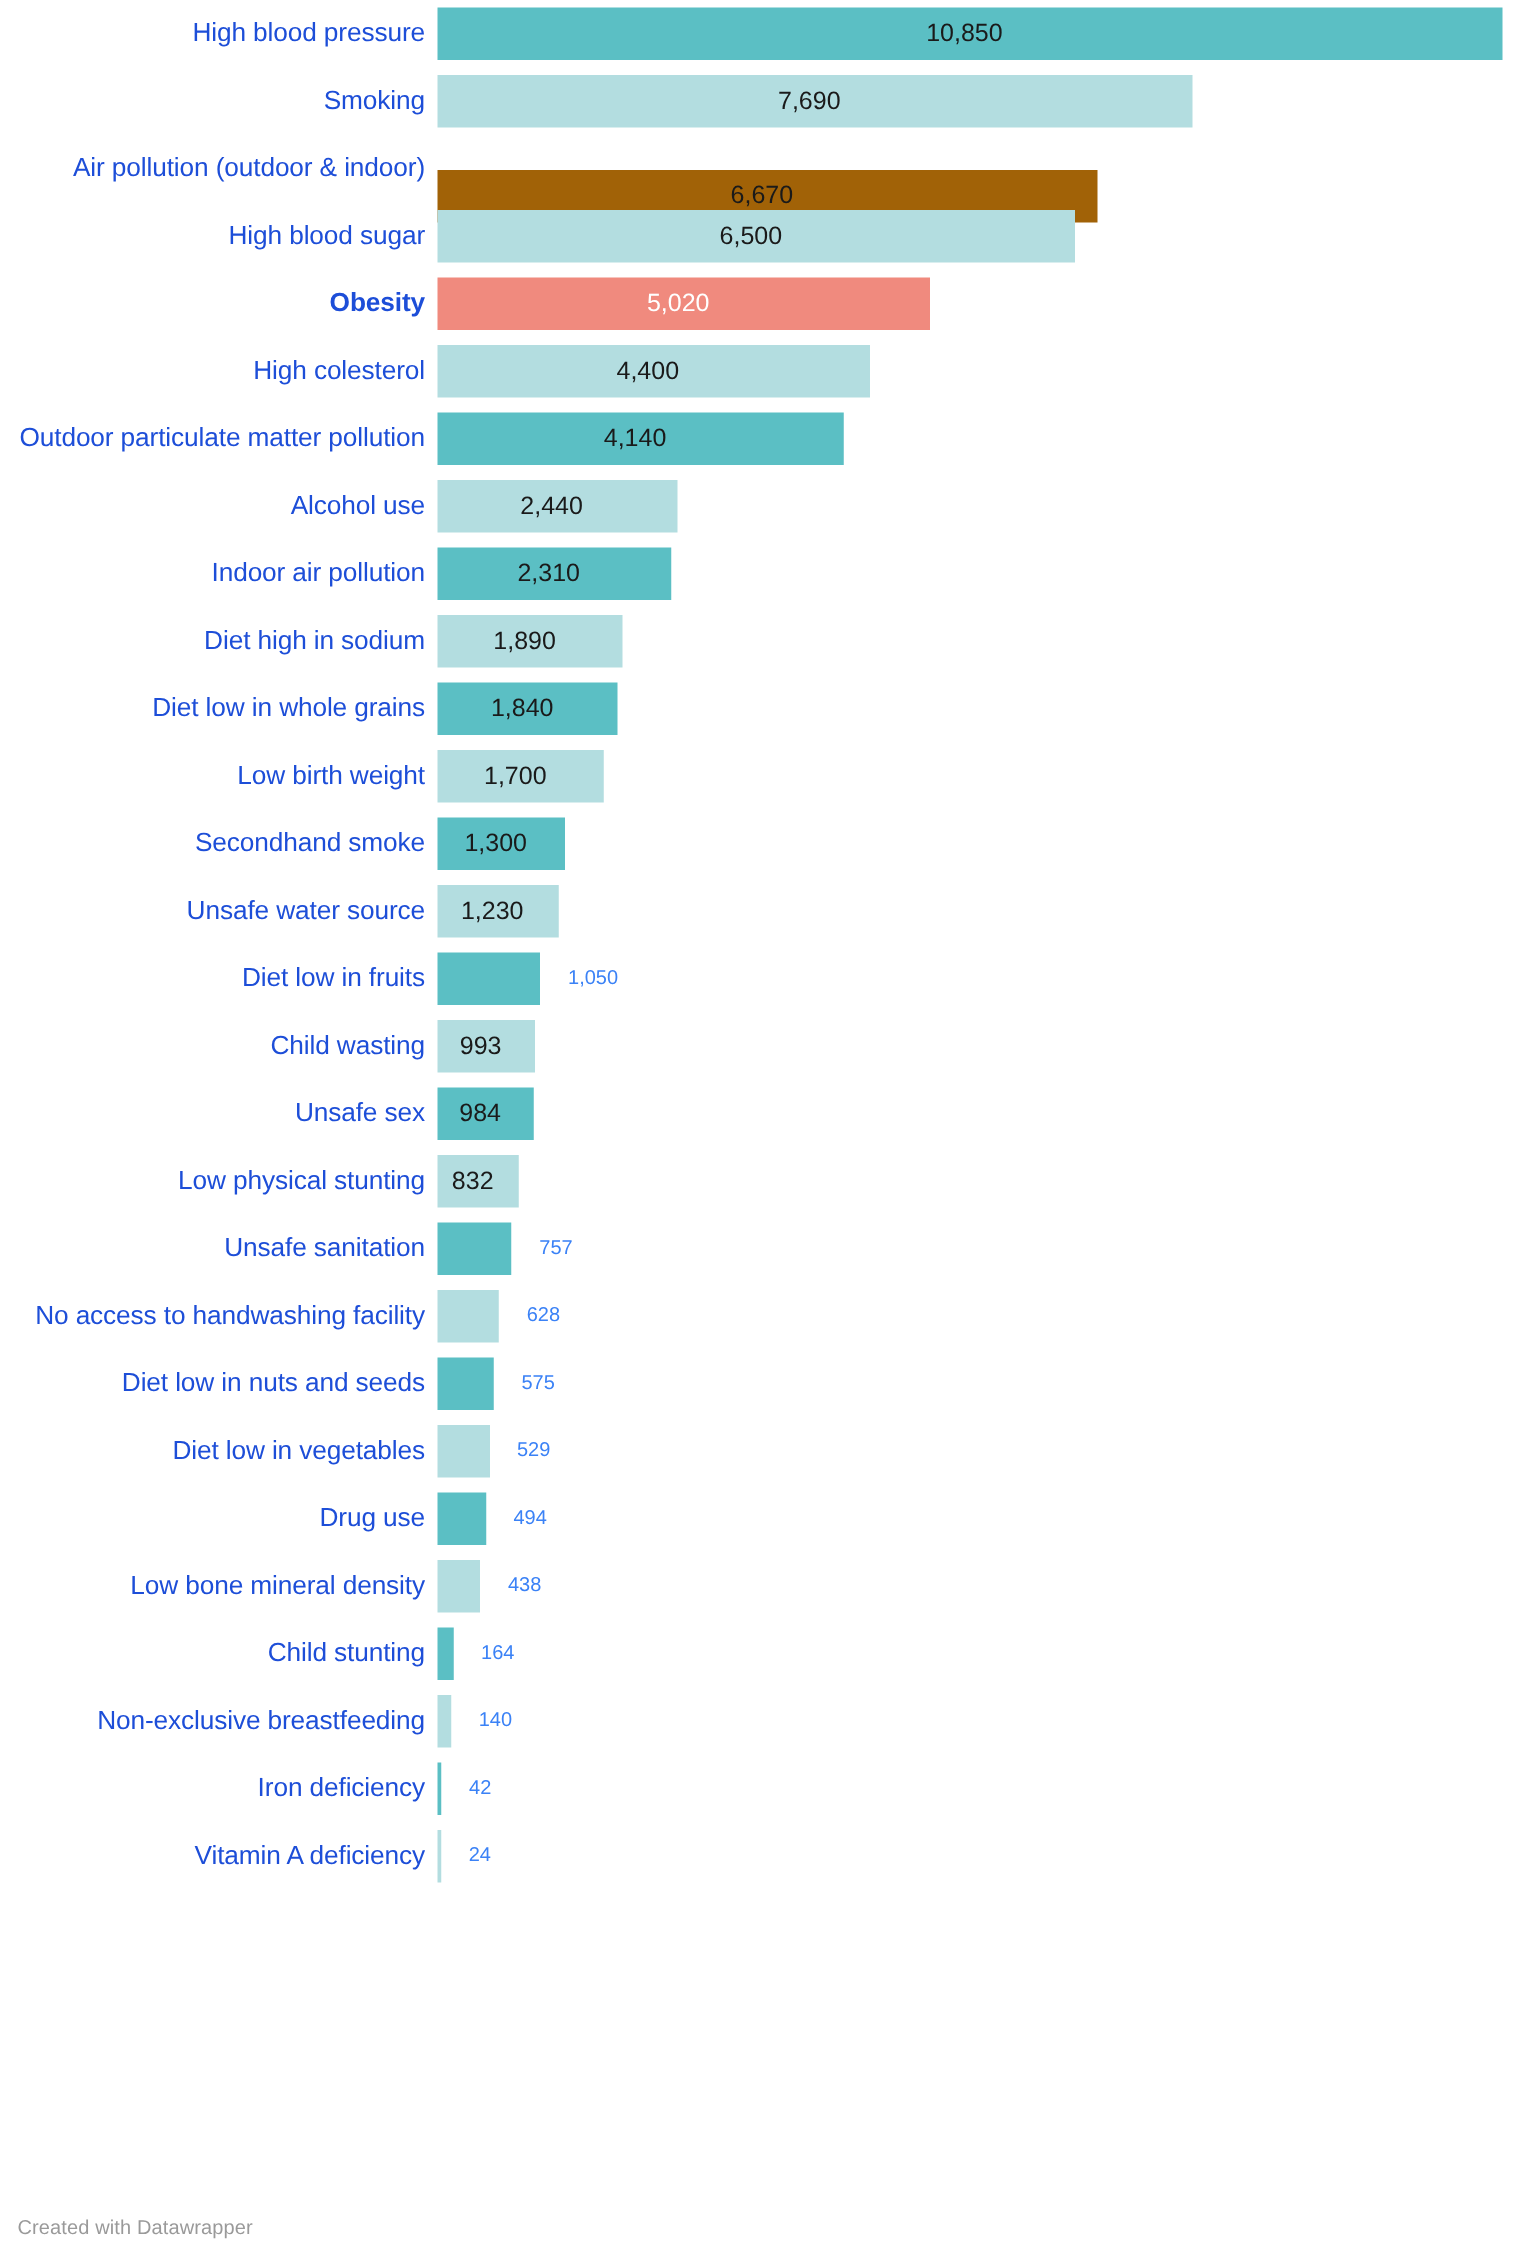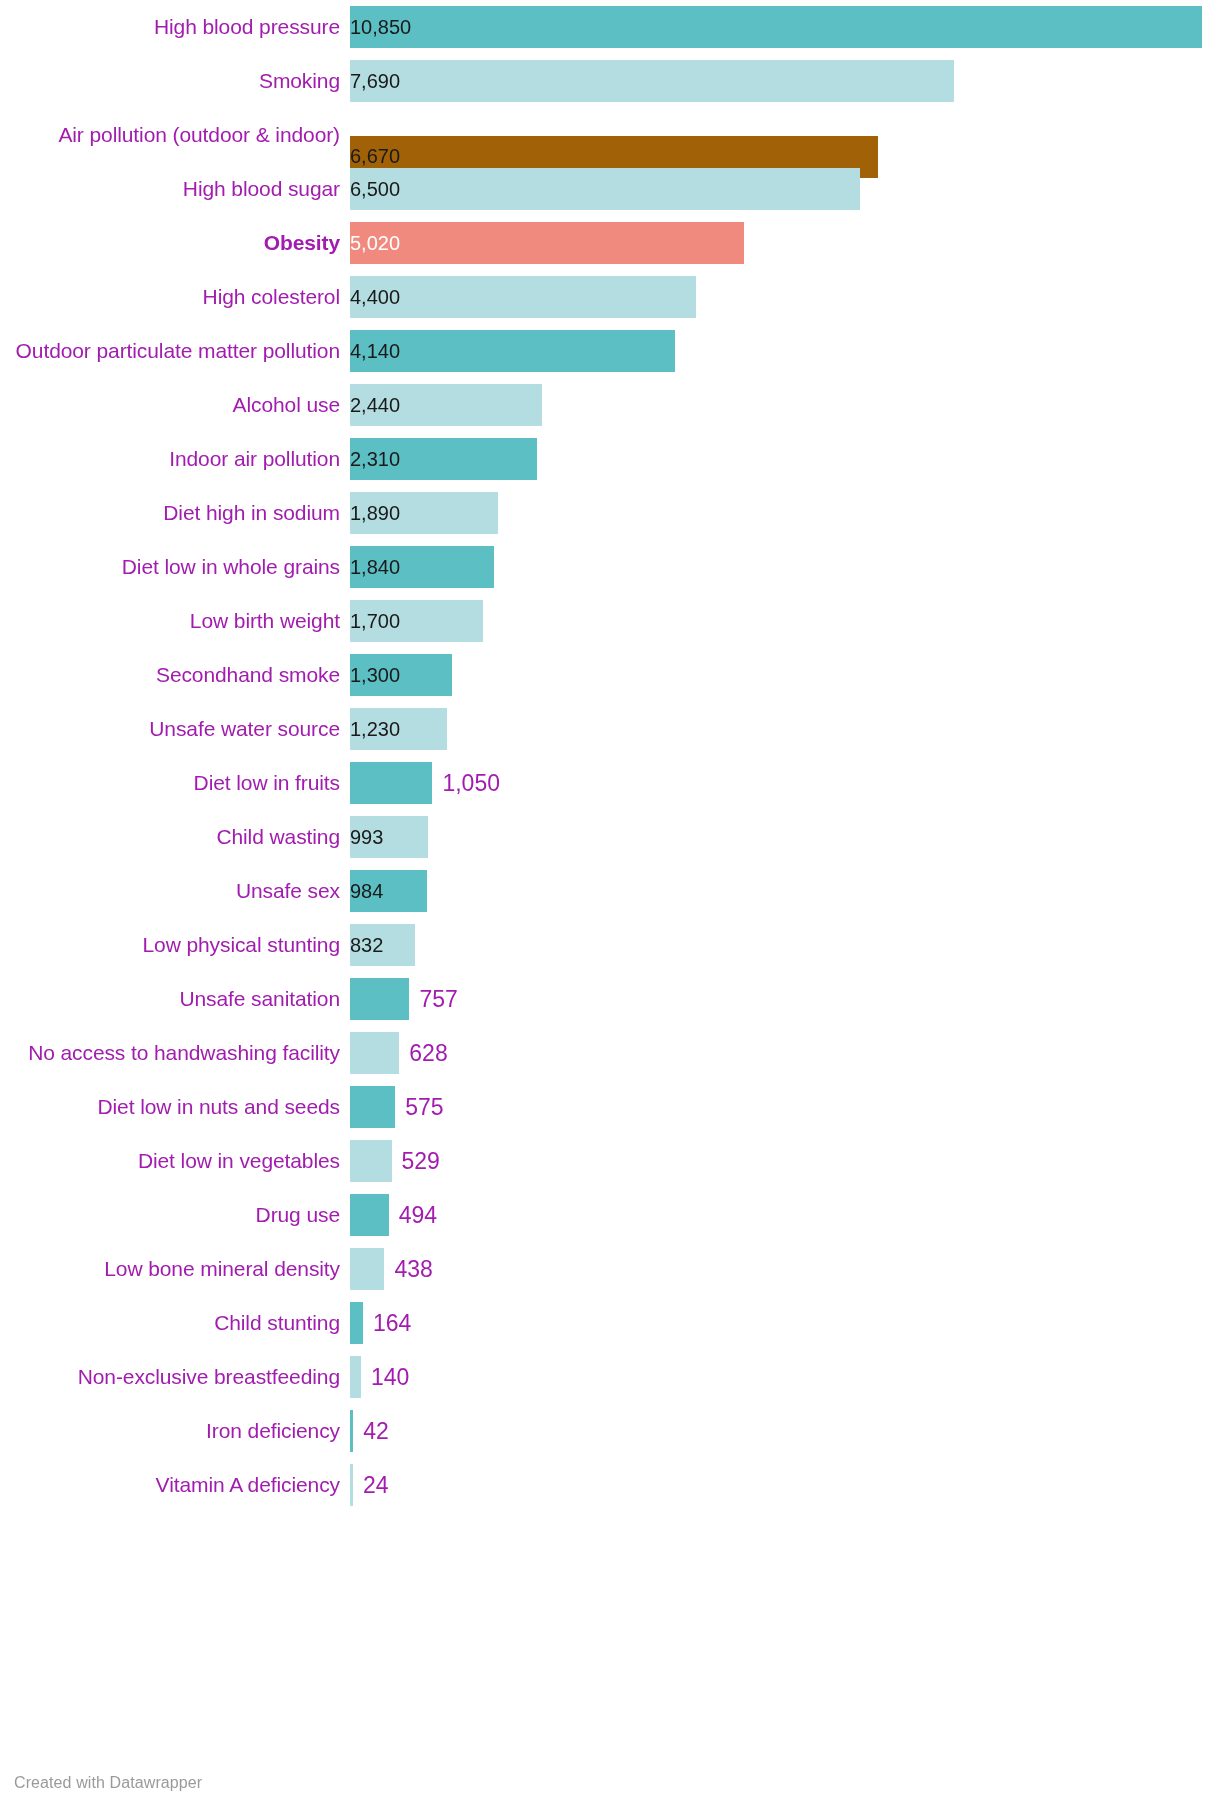--- a/index.html
+++ b/index.html
@@ -36,52 +36,52 @@
     width: 1220px;
   }
   .row-label {
     width: 350px;
     flex: 0 0 350px;
     text-align: right;
     padding-right: 10px;
     box-sizing: border-box;
     font-size: 21px;
     line-height: 1.15;
-    color: #a21caf;
+    color: #1d4ed8;
     white-space: nowrap;
     letter-spacing: -0.1px;
   }
   .row.highlight .row-label {
     font-weight: bold;
   }
   .bar-area {
     position: relative;
     flex: 1 1 auto;
     height: 54px;
     display: flex;
     align-items: center;
   }
   .bar {
     height: 42px;
     display: flex;
     align-items: center;
-    justify-content: flex-start;
+    justify-content: center;
     box-sizing: border-box;
     flex: 0 0 auto;
   }
   .bar-value-inside {
     font-size: 20px;
     color: #1a1a1a;
     padding-right: 9px;
     white-space: nowrap;
   }
   .bar-value-outside {
-    font-size: 23px;
-    color: #a21caf;
-    padding-left: 10px;
+    font-size: 16px;
+    color: #3b82f6;
+    padding-left: 22px;
     white-space: nowrap;
     flex: 0 0 auto;
   }
   .row.highlight .bar-value-inside {
     color: #ffffff;
   }
   .row.dark .bar-value-inside,
   .row.light .bar-value-inside {
     color: #1a1a1a;
   }

